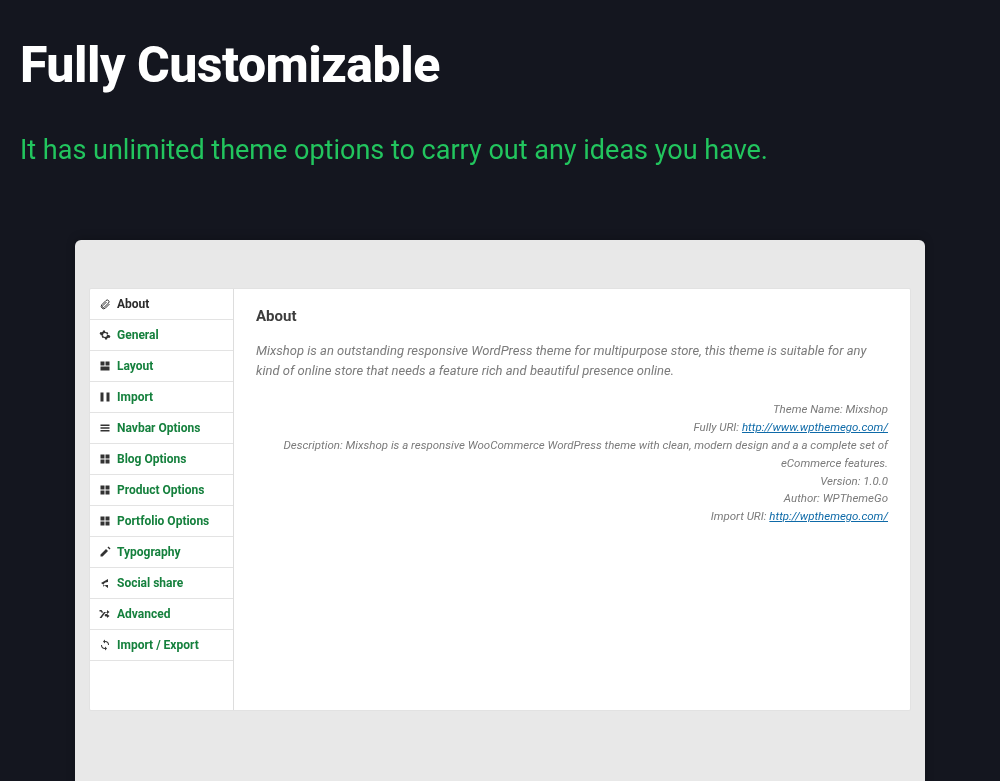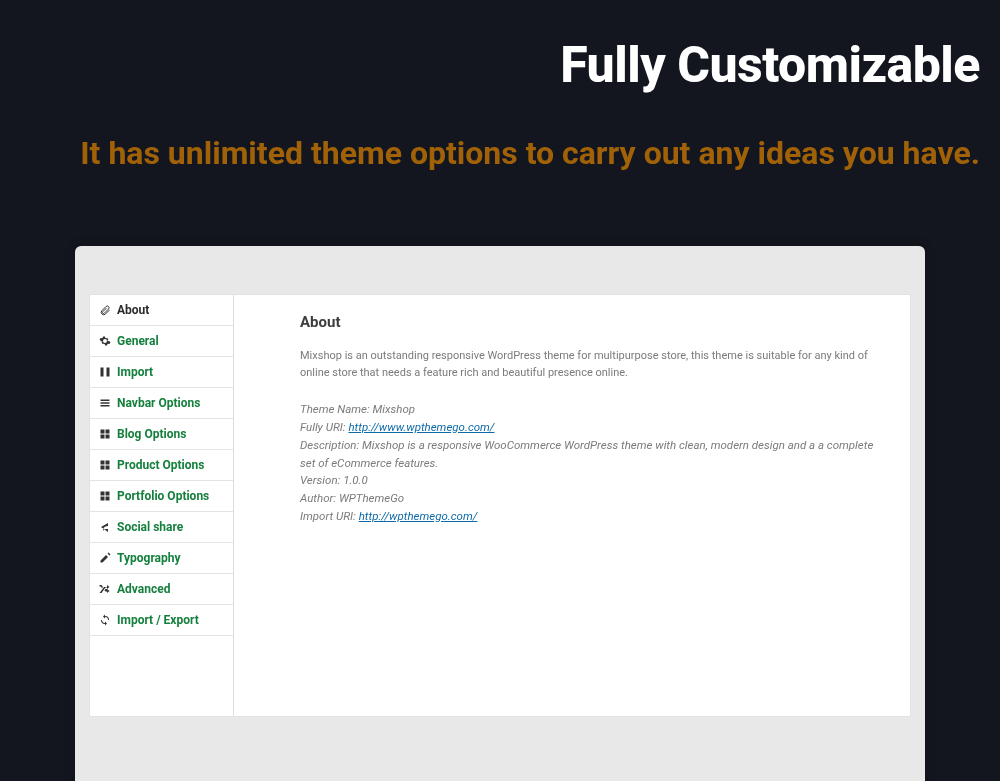--- a/index.html
+++ b/index.html
@@ -4,51 +4,50 @@
   <style>
     * { margin: 0; padding: 0; box-sizing: border-box; }
     body {
       background: #14161f;
       font-family: -apple-system, BlinkMacSystemFont, "Segoe UI", Roboto, sans-serif;
       width: 1000px;
       height: 781px;
       overflow: hidden;
     }
     .hero {
-      text-align: right;
+      text-align: left;
       padding: 36px 20px 30px;
     }
     .hero-title {
       color: #ffffff;
       font-size: 50px;
       font-weight: 800;
       letter-spacing: -0.5px;
     }
     .hero-subtitle {
-      color: #a16207;
-      font-size: 32px;
-      font-weight: 700;
+      color: #22c55e;
+      font-size: 27px;
+      font-weight: 400;
       margin-top: 40px;
     }
     .card {
       background: #e8e8e8;
       border-radius: 6px 6px 0 0;
       margin: 44px 75px 0;
       overflow: hidden;
       height: 570px;
       box-shadow: 0 -2px 10px rgba(0,0,0,.2);
     }
     .panel {
       background: #ffffff;
       margin: 48px 14px 0;
       display: flex;
       height: 423px;
       border: 1px solid #e2e2e2;
       border-radius: 2px;
-      gap: 44px;
     }
     .sidebar {
       width: 144px;
       border-right: 1px solid #ddd;
       flex-shrink: 0;
     }
     .nav-item {
       display: flex;
       align-items: center;
       gap: 6px;
@@ -76,24 +75,25 @@
       padding: 18px 22px;
     }
     .content-title {
       font-size: 15px;
       font-weight: 700;
       color: #3d3d3d;
       margin-bottom: 16px;
     }
     .desc {
       color: #7b7b7b;
-      font-size: 11px;
+      font-style: italic;
+      font-size: 13px;
       line-height: 1.55;
     }
-    .meta { margin-top: 20px; }
+    .meta { margin-top: 20px; text-align: right; }
     .meta-row {
       color: #7b7b7b;
       font-style: italic;
       font-size: 11.5px;
       line-height: 1.55;
     }
     .meta-row a {
       color: #0e6aa8;
     }
   </style>
@@ -120,20 +120,30 @@
 
       <div class="nav-item">
         <span class="icon">
           <svg viewBox="0 0 24 24" width="12" height="12" fill="#333">
               <path d="M12 8a4 4 0 1 0 0 8 4 4 0 0 0 0-8zm9 4a7 7 0 0 1-.1 1.2l2 1.6-2 3.4-2.4-.8a7 7 0 0 1-2 1.2l-.4 2.5h-4l-.4-2.5a7 7 0 0 1-2-1.2l-2.4.8-2-3.4 2-1.6A7 7 0 0 1 3 12a7 7 0 0 1 .1-1.2l-2-1.6 2-3.4 2.4.8a7 7 0 0 1 2-1.2L7.9 3h4l.4 2.5a7 7 0 0 1 2 1.2l2.4-.8 2 3.4-2 1.6c.1.4.1.8.1 1.2z"></path>
             </svg>
         </span>
         <span>General</span>
       </div>
 
+      <div class="nav-item">
+        <span class="icon">
+          <svg viewBox="0 0 24 24" width="12" height="12" fill="#333">
+              <rect x="3" y="3" width="8" height="8"></rect>
+              <rect x="13" y="3" width="8" height="8"></rect>
+              <rect x="3" y="13" width="18" height="8"></rect>
+            </svg>
+        </span>
+        <span>Layout</span>
+      </div>
 
       <div class="nav-item">
         <span class="icon">
           <svg viewBox="0 0 24 24" width="12" height="12" fill="#333">
               <rect x="3" y="3" width="6" height="18"></rect>
               <rect x="15" y="3" width="6" height="18"></rect>
             </svg>
         </span>
         <span>Import</span>
       </div>
@@ -181,33 +191,33 @@
               <rect x="3" y="13" width="8" height="8"></rect>
               <rect x="13" y="13" width="8" height="8"></rect>
             </svg>
         </span>
         <span>Portfolio Options</span>
       </div>
 
       <div class="nav-item">
         <span class="icon">
           <svg viewBox="0 0 24 24" width="12" height="12" fill="#333">
+              <path d="M3 17v4h4l11-11-4-4L3 17zM21 7l-4-4 2-2 4 4-2 2z"></path>
+            </svg>
+        </span>
+        <span>Typography</span>
+      </div>
+
+      <div class="nav-item">
+        <span class="icon">
+          <svg viewBox="0 0 24 24" width="12" height="12" fill="#333">
               <path d="M4 12l14-8v6c-8 0-10 6-10 10 2-4 6-4 10-4v6L4 12z"></path>
             </svg>
         </span>
         <span>Social share</span>
-      </div>
-
-      <div class="nav-item">
-        <span class="icon">
-          <svg viewBox="0 0 24 24" width="12" height="12" fill="#333">
-              <path d="M3 17v4h4l11-11-4-4L3 17zM21 7l-4-4 2-2 4 4-2 2z"></path>
-            </svg>
-        </span>
-        <span>Typography</span>
       </div>
 
       <div class="nav-item">
         <span class="icon">
           <svg viewBox="0 0 24 24" width="12" height="12" fill="#333">
               <path d="M16 4l5 4-5 4V9h-3L5 20H1l9-12h6V4zm0 8l5 4-5 4v-3h-3l-2-2.6L13 12h3v0zM1 4h4l3 4-2 2.6L4 7H1V4z"></path>
             </svg>
         </span>
         <span>Advanced</span>
       </div>

